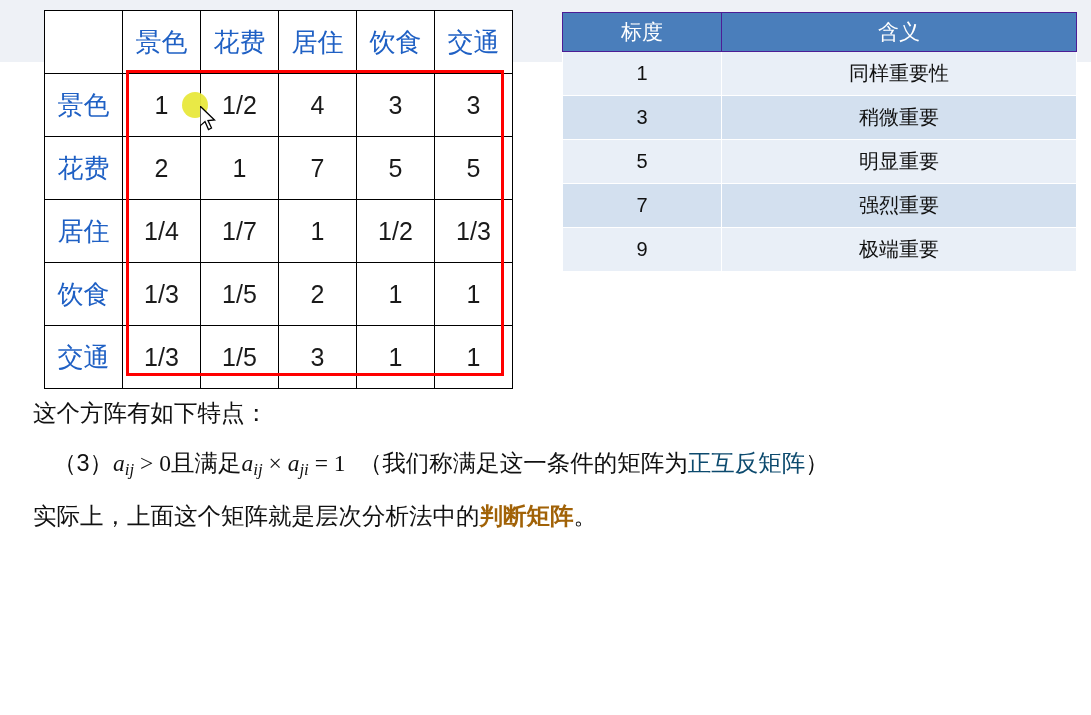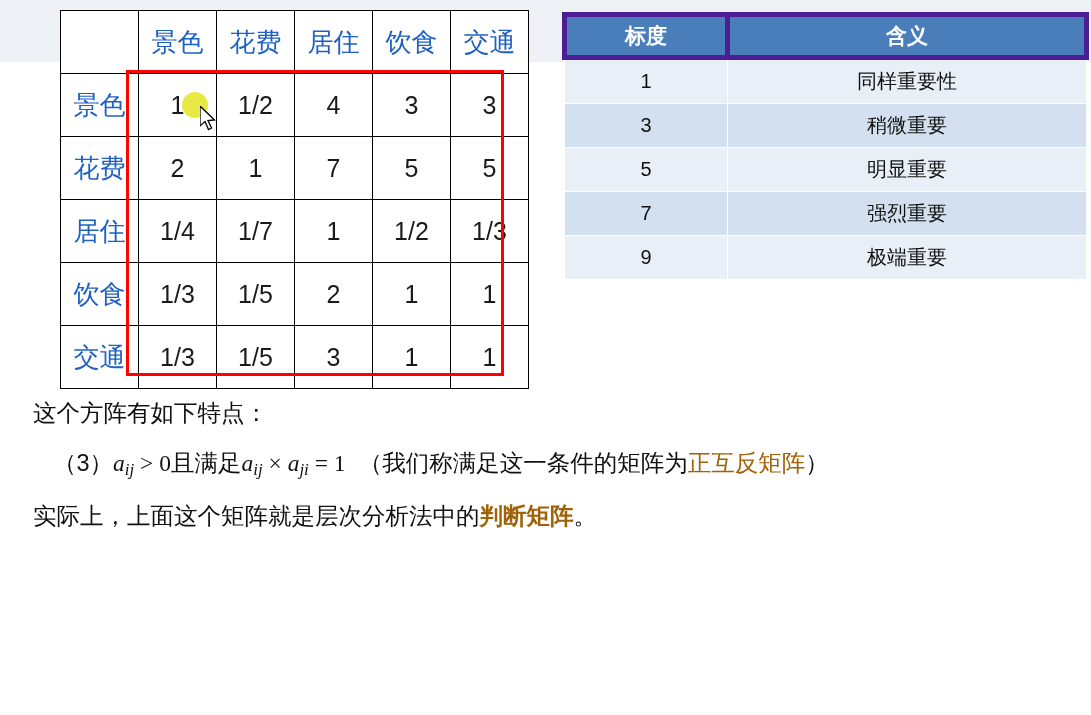--- a/index.html
+++ b/index.html
@@ -18,21 +18,21 @@
   .top-band {
     position: absolute;
     left: 0; top: 0;
     width: 1091px;
     height: 62px;
     background: #eef1f6;
   }
   
   .matrix-wrap {
     position: absolute;
-    left: 60px;
+    left: 44px;
     top: 10px;
   }
   table.matrix {
     border-collapse: collapse;
     table-layout: fixed;
   }
   table.matrix td {
     width: 75px;
     height: 60px;
     text-align: center;
@@ -94,23 +94,23 @@
   }
   table.legend {
     border-collapse: collapse;
     table-layout: fixed;
     width: 508px;
   }
   table.legend th {
     background: #4a7ebb;
     color: #ffffff;
     font-size: 21px;
-    font-weight: bold;
+    font-weight: normal;
     height: 36px;
-    border: 5px solid #4c1d95;
+    border: 1px solid #4c1d95;
   }
   table.legend th.c1 { width: 156px; }
   table.legend th.c2 { width: 352px; }
   table.legend td {
     font-size: 20px;
     text-align: center;
     height: 41px;
     border: 1px solid #ffffff;
     color: #111;
   }
@@ -126,21 +126,21 @@
     width: 1040px;
     font-size: 23.5px;
     line-height: 1.0;
     color: #111;
   }
   .prose .line { margin-bottom: 8px; white-space: nowrap; }
   .gap { height: 18px; }
   .ital { font-family: "Liberation Serif", serif; font-style: italic; }
   .mathserif { font-family: "Liberation Serif", serif; }
   .sub { font-size: 0.72em; vertical-align: -0.25em; font-style: italic; }
-  .blue-text { color: #a16207; }
+  .blue-text { color: #0c4a6e; }
   .red-text { color: #a16207; font-weight: bold; }
   .indent { padding-left: 20px; }
 </style>
 </head>
 <body>
 
 <div class="top-band"></div>
 
 <div class="matrix-wrap">
   <table class="matrix">

